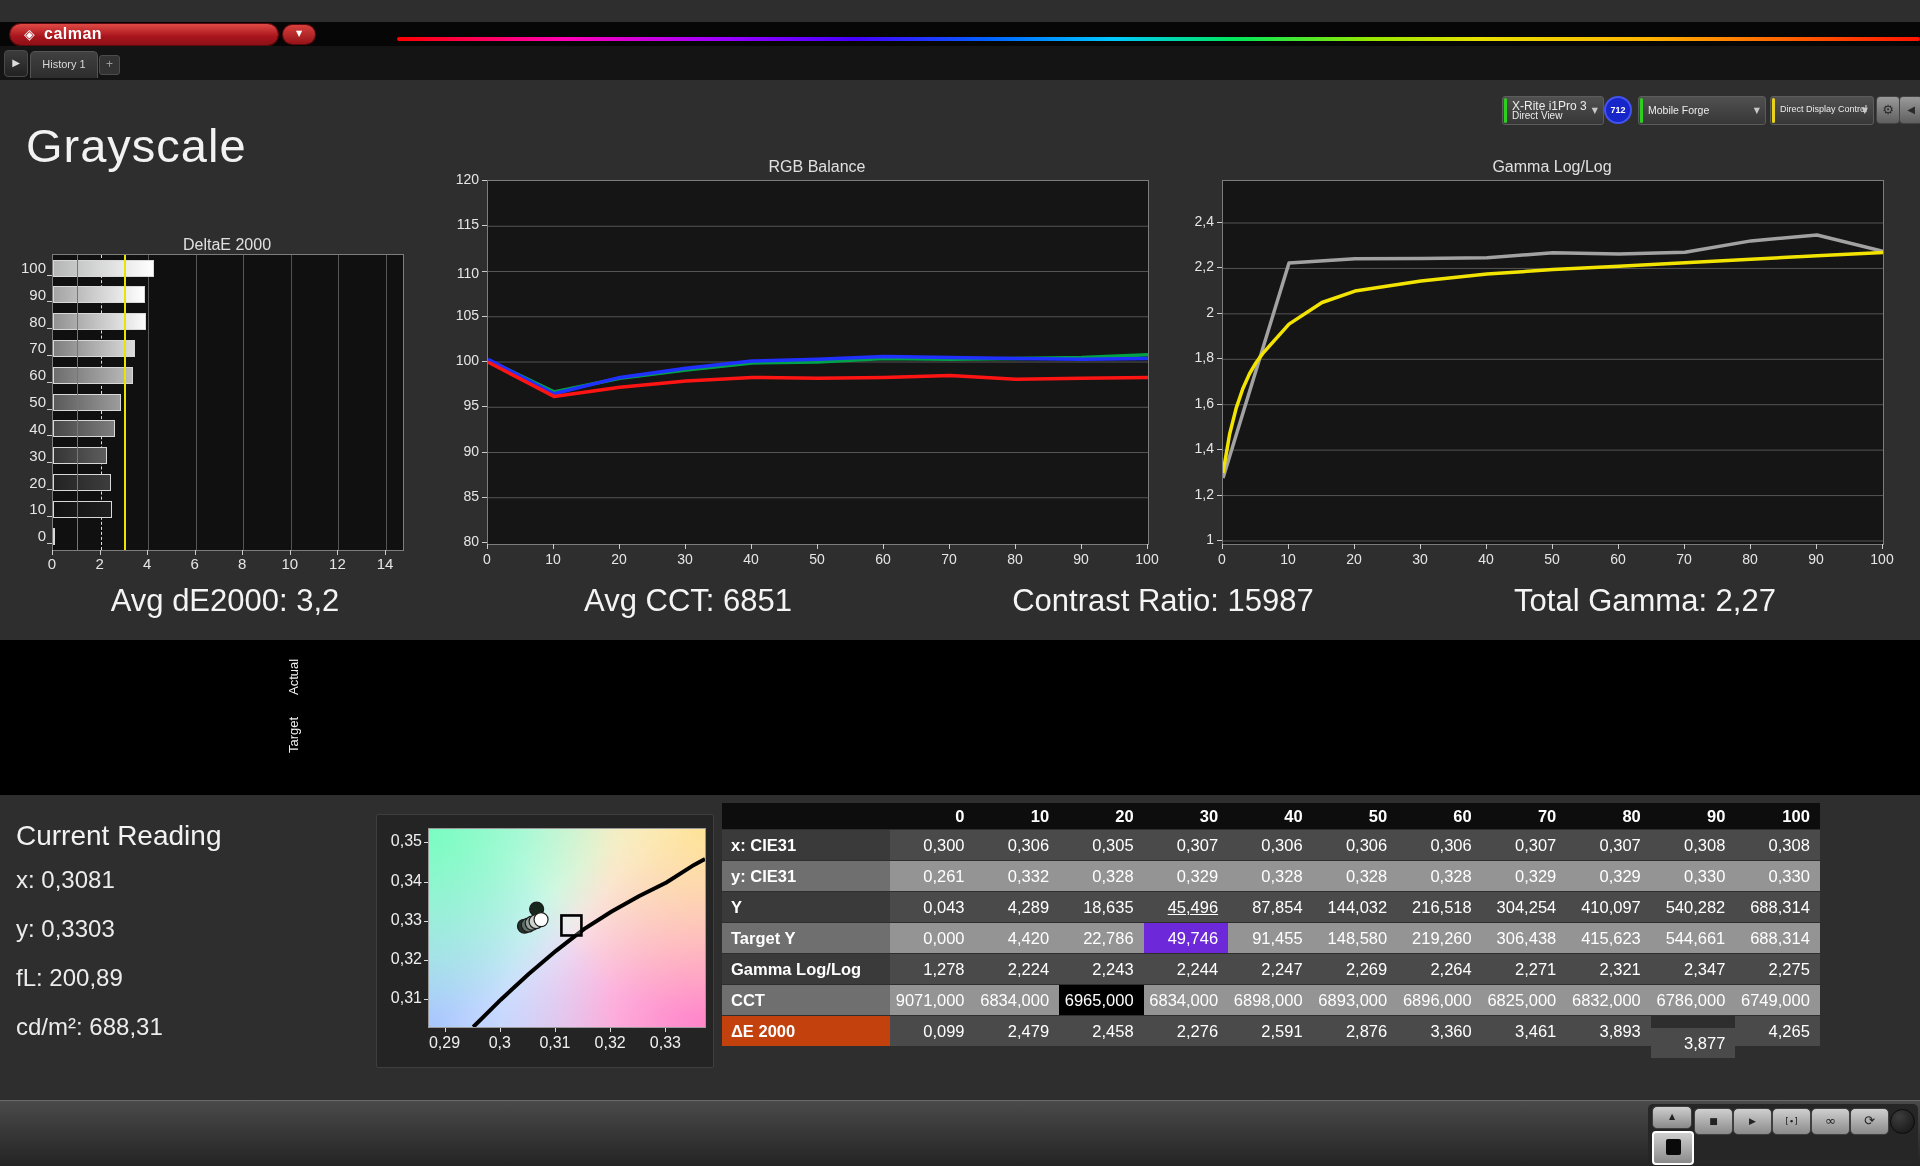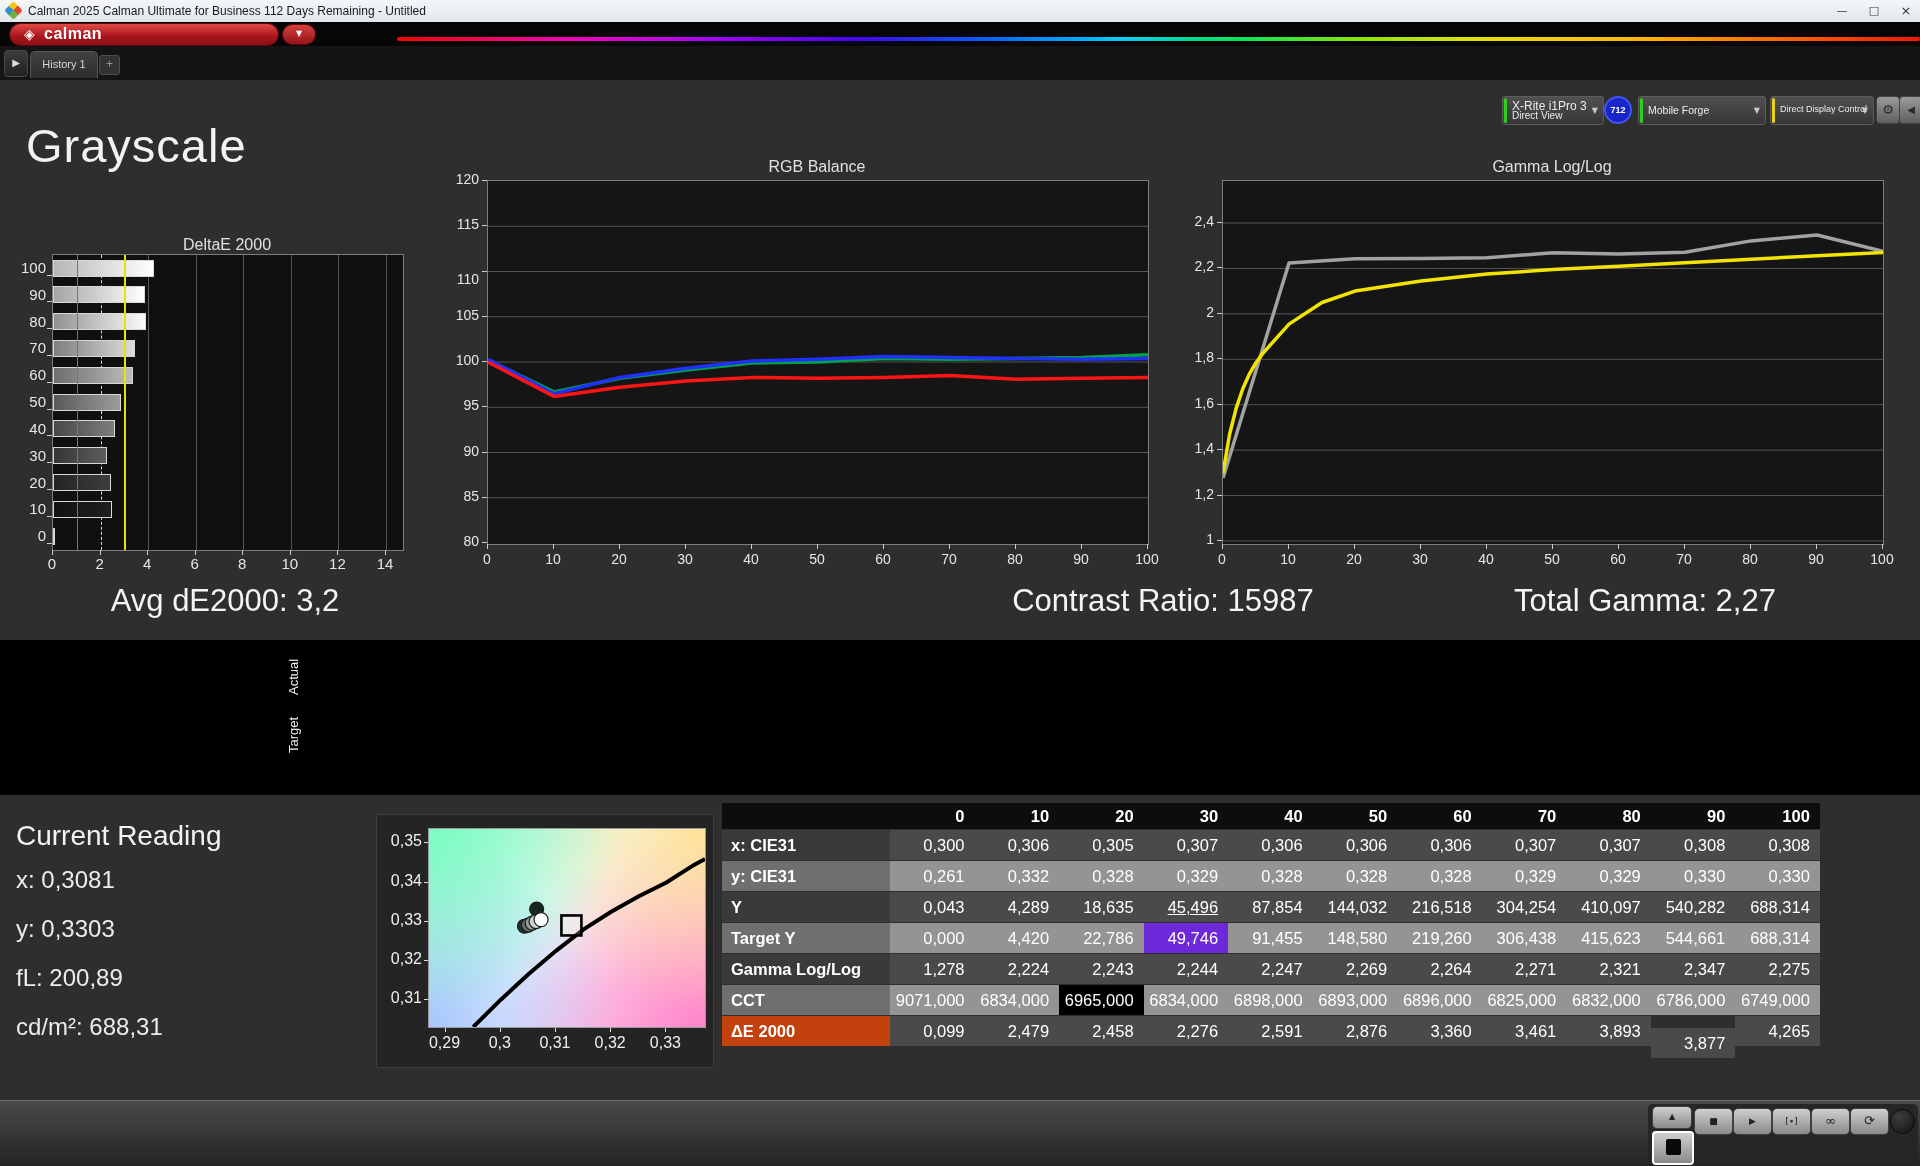--- a/index.html
+++ b/index.html
@@ -80,27 +80,20 @@
     background:linear-gradient(#4a4a4a,#232323);border-top:1px solid #6a6a6a;}
   .minibtn{position:absolute;background:linear-gradient(#cfcfcf,#8a8a8a);border:1px solid #3f3f3f;border-radius:5px;
     color:#222;text-align:center;font-family:"DejaVu Sans",sans-serif;}
   svg{display:block;}
 </style>
 </head>
 <body>
 
 <div id="screen">
 
-  <div id="titlebar">
-    <div id="app-icon"></div>
-    <span id="win-title">Calman 2025 Calman Ultimate for Business 112 Days Remaining  - Untitled</span>
-    <span class="winbtn" style="left:1828px;">—</span>
-    <span class="winbtn" style="left:1860px;">□</span>
-    <span class="winbtn" style="left:1892px;font-size:13px;">×</span>
-  </div>
 
   <div id="brandband">
     <div id="logo-pill">
       <span class="dia">◈</span>
       <span class="txt">calman</span>
     </div>
     <div id="logo-drop">
       <span>▼</span>
     </div>
     <div id="rainbow"></div>
@@ -198,21 +191,21 @@
         <polyline points="0.0,179.2 66.0,210.9 132.0,197.3 198.0,189.1 264.0,181.9 330.0,181.0 396.0,177.4 462.0,178.3 528.0,177.4 594.0,176.5 660.0,173.8" fill="none" stroke="#00a148" stroke-width="3.5" stroke-linejoin="round"></polyline>
         <polyline points="0.0,178.3 66.0,212.7 132.0,196.4 198.0,187.3 264.0,180.1 330.0,178.3 396.0,175.6 462.0,176.5 528.0,177.4 594.0,178.3 660.0,177.4" fill="none" stroke="#2030ff" stroke-width="3.5" stroke-linejoin="round"></polyline>
         <polyline points="0.0,181.0 66.0,215.4 132.0,206.3 198.0,200.0 264.0,196.4 330.0,197.3 396.0,196.4 462.0,194.6 528.0,198.2 594.0,197.3 660.0,196.4" fill="none" stroke="#ff1414" stroke-width="3.5" stroke-linejoin="round"></polyline>
       </svg>
     </div>
   <div id="rgb-labels">
       <div class="ticklabel" style="position:absolute;left:441px;top:171px;width:38px;text-align:right;">120</div>
       <div style="position:absolute;left:482px;top:180px;width:5px;height:1px;background:#ccc;"></div>
       <div class="ticklabel" style="position:absolute;left:441px;top:216.25px;width:38px;text-align:right;">115</div>
       <div style="position:absolute;left:482px;top:225.25px;width:5px;height:1px;background:#ccc;"></div>
-      <div class="ticklabel" style="position:absolute;left:441px;top:271px;width:38px;text-align:right;">110</div>
+      <div class="ticklabel" style="position:absolute;left:441px;top:265px;width:38px;text-align:right;">110</div>
       <div style="position:absolute;left:482px;top:270.5px;width:5px;height:1px;background:#ccc;"></div>
       <div class="ticklabel" style="position:absolute;left:441px;top:306.75px;width:38px;text-align:right;">105</div>
       <div style="position:absolute;left:482px;top:315.75px;width:5px;height:1px;background:#ccc;"></div>
       <div class="ticklabel" style="position:absolute;left:441px;top:352px;width:38px;text-align:right;">100</div>
       <div style="position:absolute;left:482px;top:361px;width:5px;height:1px;background:#ccc;"></div>
       <div class="ticklabel" style="position:absolute;left:441px;top:397.25px;width:38px;text-align:right;">95</div>
       <div style="position:absolute;left:482px;top:406.25px;width:5px;height:1px;background:#ccc;"></div>
       <div class="ticklabel" style="position:absolute;left:441px;top:442.5px;width:38px;text-align:right;">90</div>
       <div style="position:absolute;left:482px;top:451.5px;width:5px;height:1px;background:#ccc;"></div>
       <div class="ticklabel" style="position:absolute;left:441px;top:487.75px;width:38px;text-align:right;">85</div>
@@ -293,20 +286,21 @@
       <div class="ticklabel" style="position:absolute;left:1664px;top:551px;width:40px;text-align:center;">70</div>
       <div style="position:absolute;left:1750px;top:544px;width:1px;height:5px;background:#ccc;"></div>
       <div class="ticklabel" style="position:absolute;left:1730px;top:551px;width:40px;text-align:center;">80</div>
       <div style="position:absolute;left:1816px;top:544px;width:1px;height:5px;background:#ccc;"></div>
       <div class="ticklabel" style="position:absolute;left:1796px;top:551px;width:40px;text-align:center;">90</div>
       <div style="position:absolute;left:1882px;top:544px;width:1px;height:5px;background:#ccc;"></div>
       <div class="ticklabel" style="position:absolute;left:1862px;top:551px;width:40px;text-align:center;">100</div>
     </div>
 
   <div class="stat" style="left:60px;width:330px;">Avg dE2000: 3,2</div>
+  <div class="stat" style="left:523px;width:330px;">Avg CCT: 6851</div>
   <div class="stat" style="left:978px;width:370px;">Contrast Ratio: 15987</div>
   <div class="stat" style="left:1470px;width:350px;">Total Gamma: 2,27</div>
 
   <div id="swatchband">
     <div class="vlabel" style="top:8px;">Actual</div>
     <div class="vlabel" style="top:66px;">Target</div>
     <div id="swatches"></div>
   </div>
 
   <div id="cur-title">Current Reading</div>

